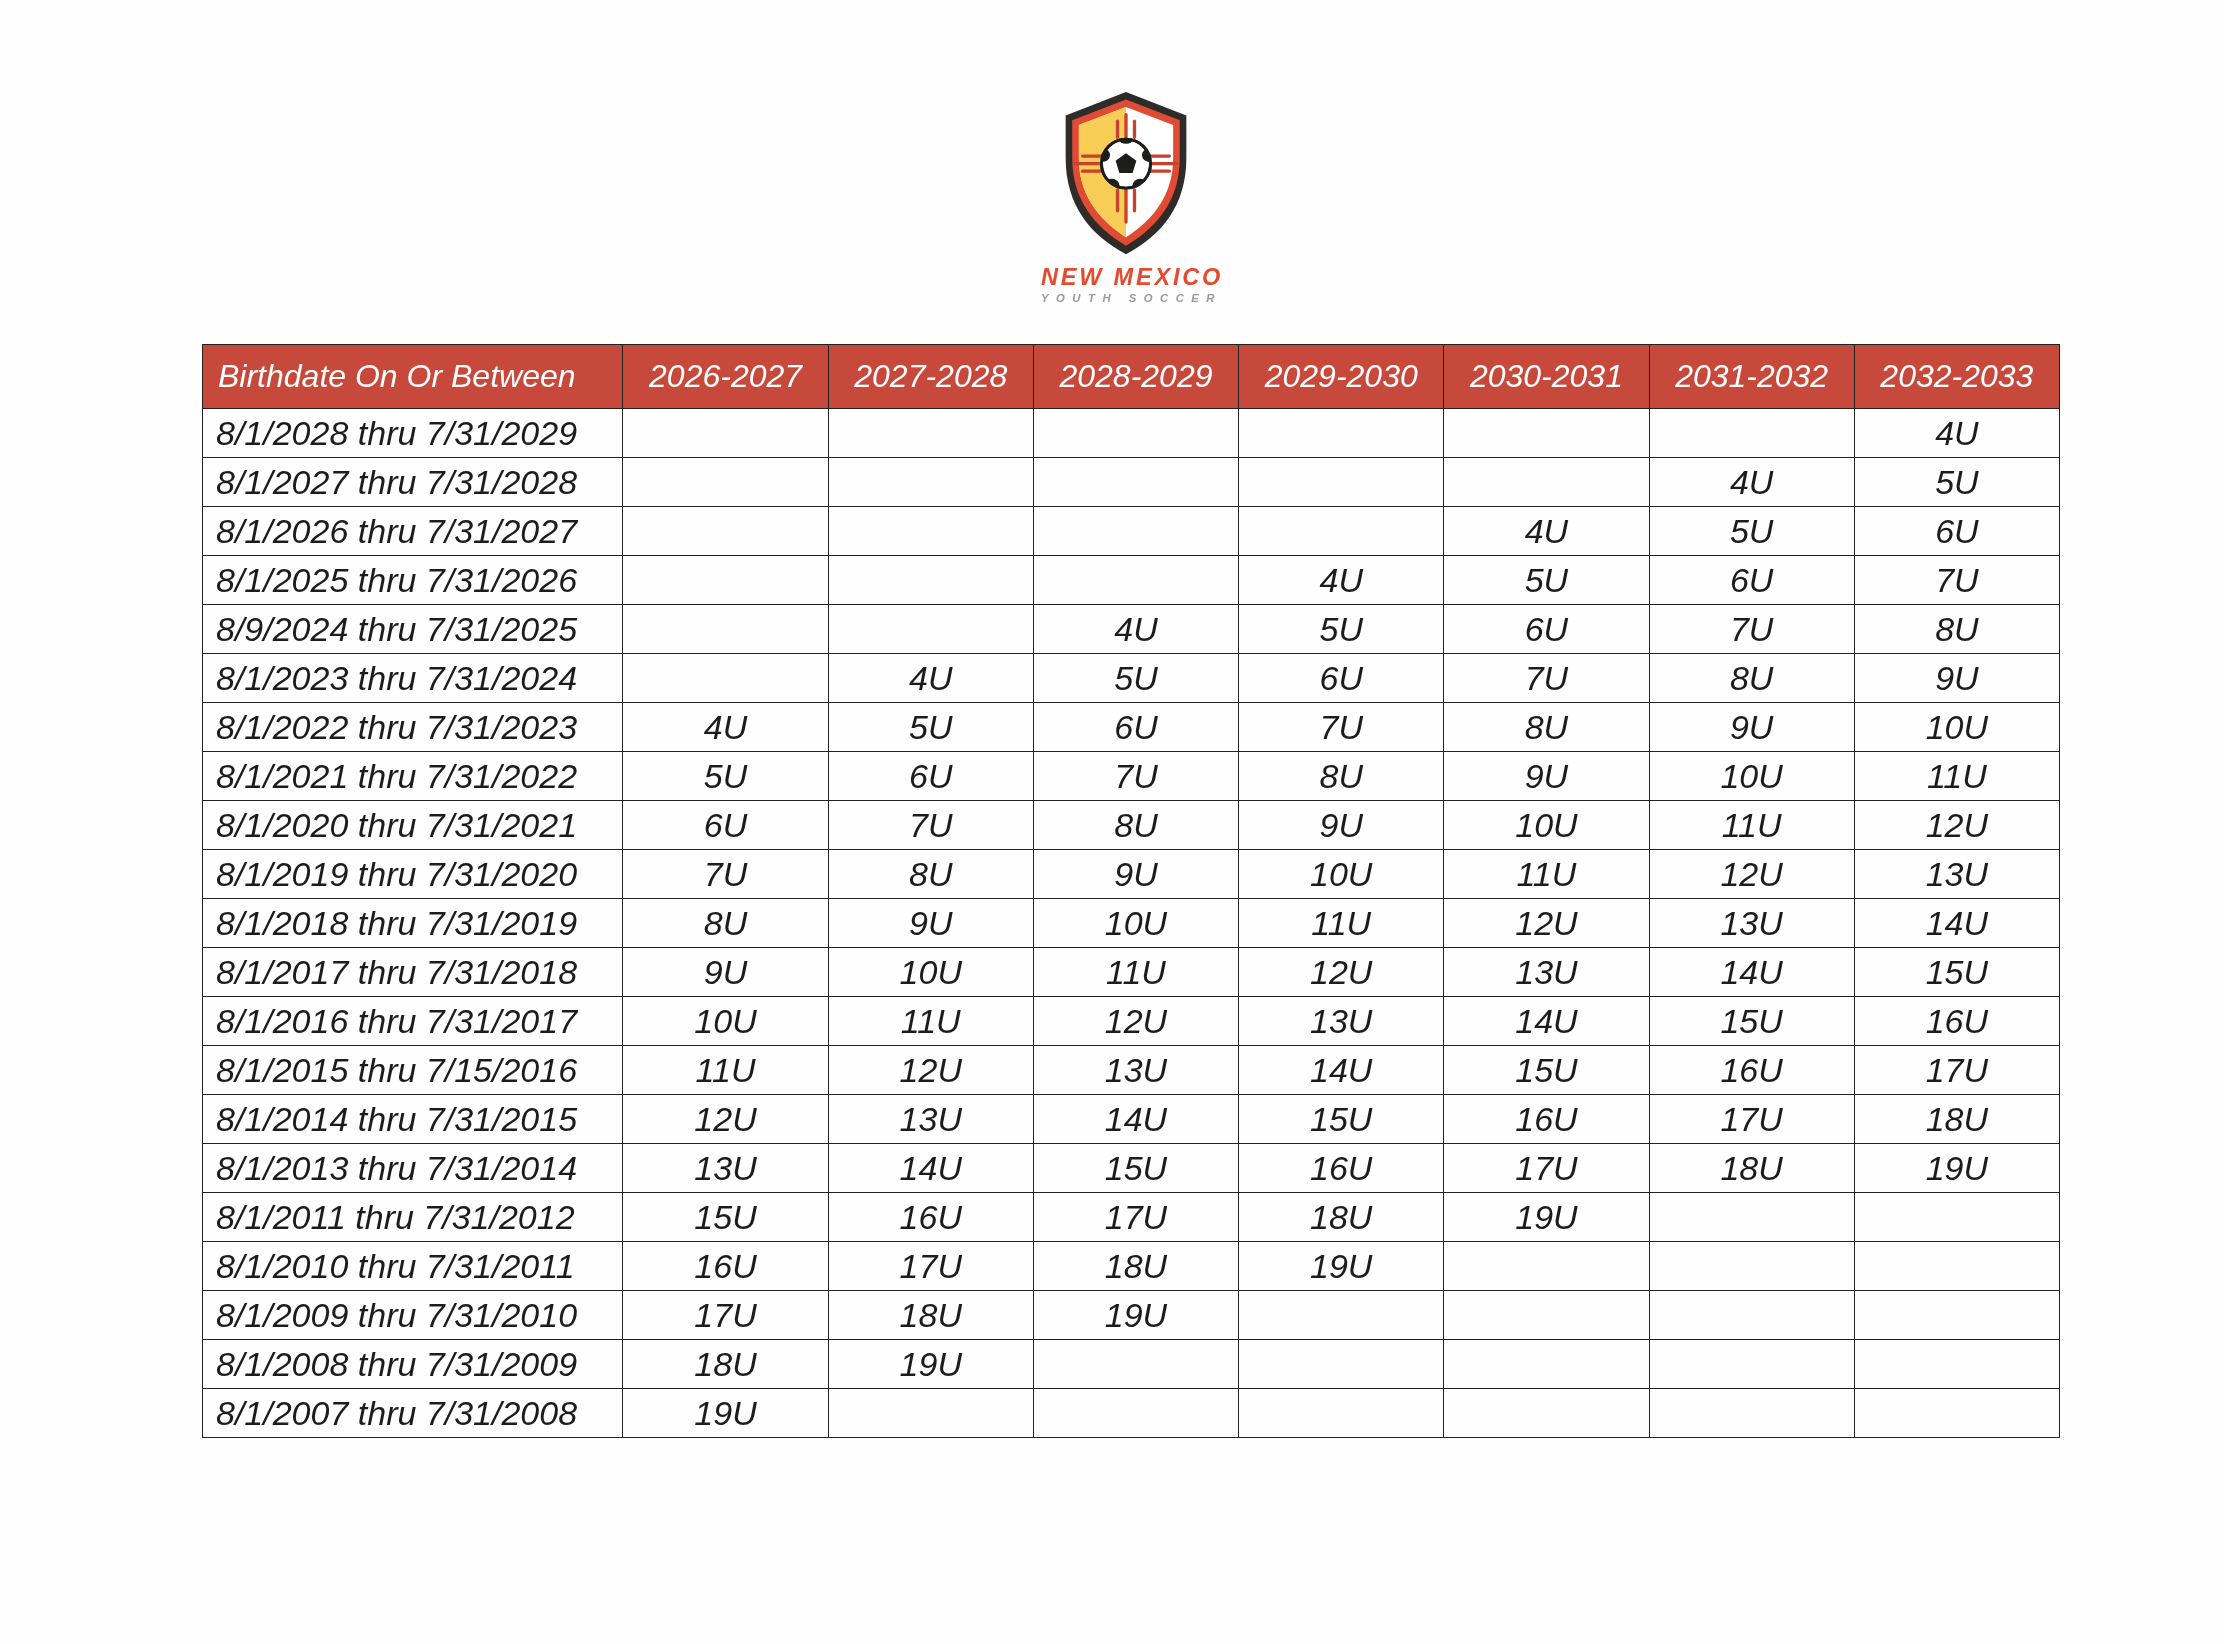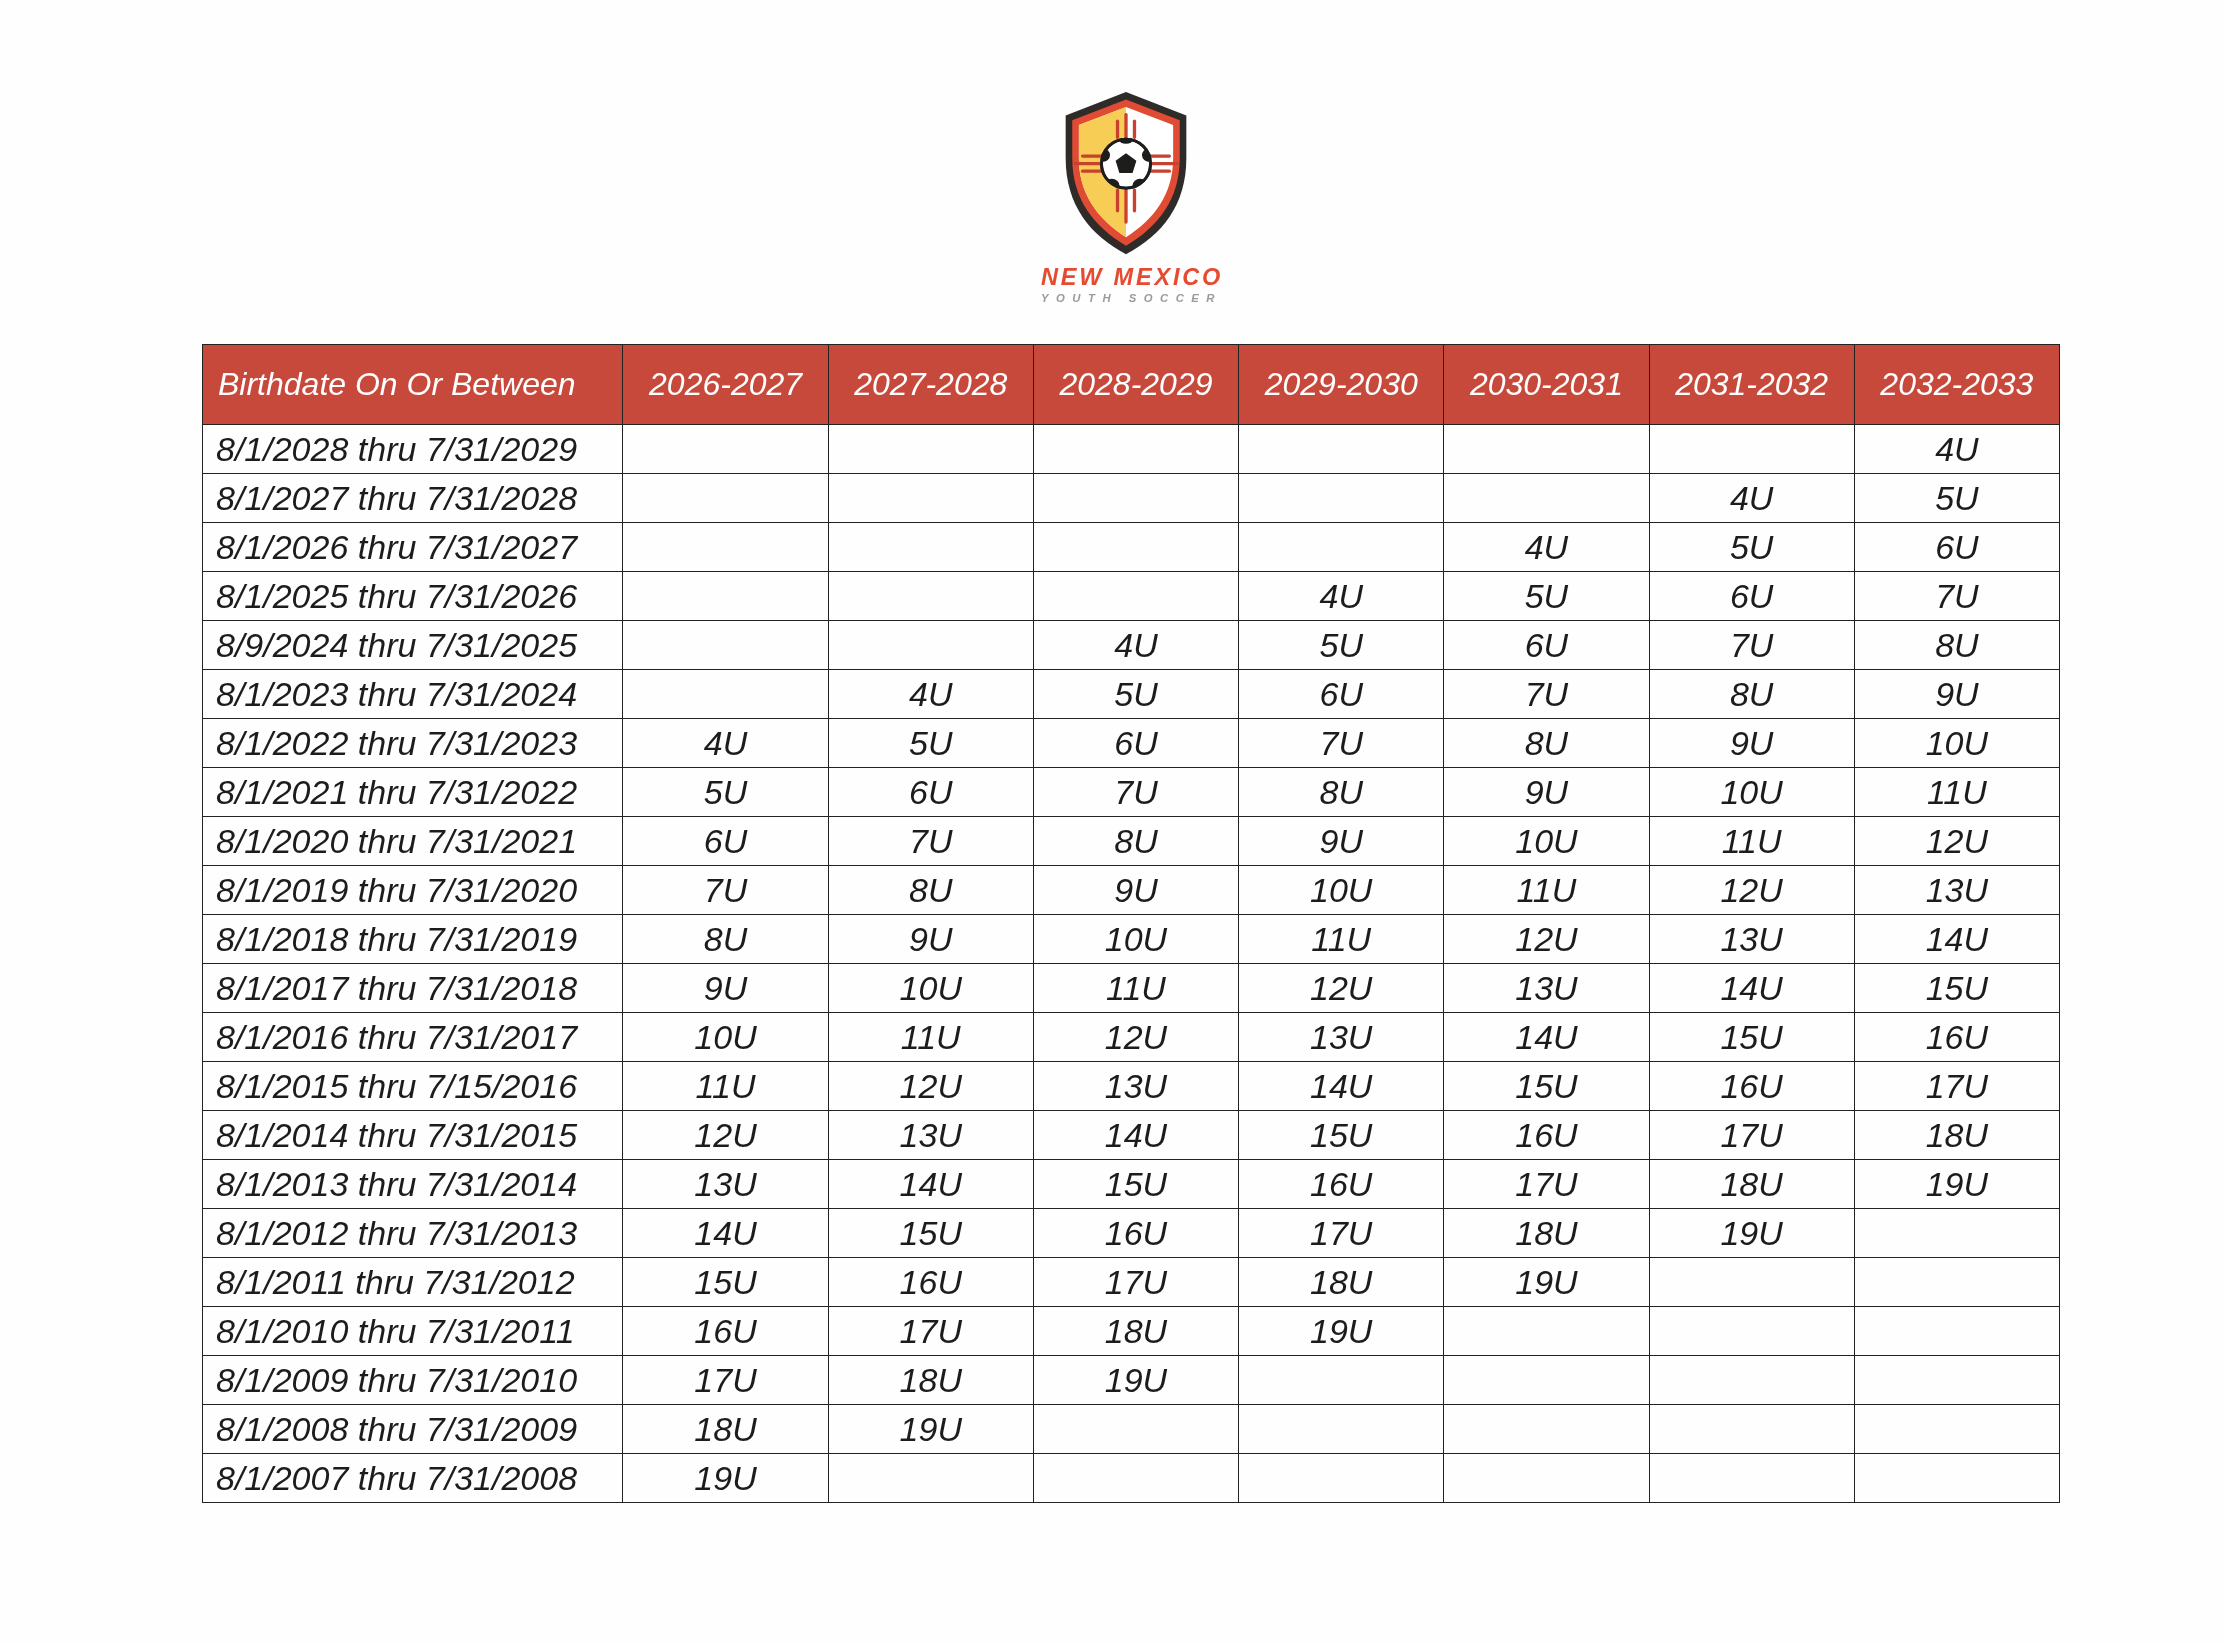--- a/index.html
+++ b/index.html
@@ -45,21 +45,21 @@
     border-collapse:collapse;
     table-layout:fixed;
     font-size:34px;
     color:#1c1c1c;
   }
   table.age-table th, table.age-table td{
     border:1.9px solid var(--border-color,#222222);
     overflow:hidden;
     white-space:nowrap;
   }
-  table.age-table thead tr{height:80px;}
+  table.age-table thead tr{height:64px;}
   table.age-table tbody tr{height:49px;}
   table.age-table th{
     background:var(--header-bg,#c7493b);
     color:var(--header-fg,#ffffff);
     font-weight:normal;
     font-size:32px;
     text-align:center;
   }
   table.age-table th.first{
     text-align:left;
@@ -309,30 +309,20 @@
           <td class="date-cell">8/1/2013 thru 7/31/2014</td>
           <td>13U</td>
           <td>14U</td>
           <td>15U</td>
           <td>16U</td>
           <td>17U</td>
           <td>18U</td>
           <td>19U</td>
         </tr>
         <tr>
-          <td class="date-cell">8/1/2012 thru 7/31/2013</td>
-          <td>14U</td>
-          <td>15U</td>
-          <td>16U</td>
-          <td>17U</td>
-          <td>18U</td>
-          <td>19U</td>
-          <td></td>
-        </tr>
-        <tr>
           <td class="date-cell">8/1/2011 thru 7/31/2012</td>
           <td>15U</td>
           <td>16U</td>
           <td>17U</td>
           <td>18U</td>
           <td>19U</td>
           <td></td>
           <td></td>
         </tr>
         <tr>

